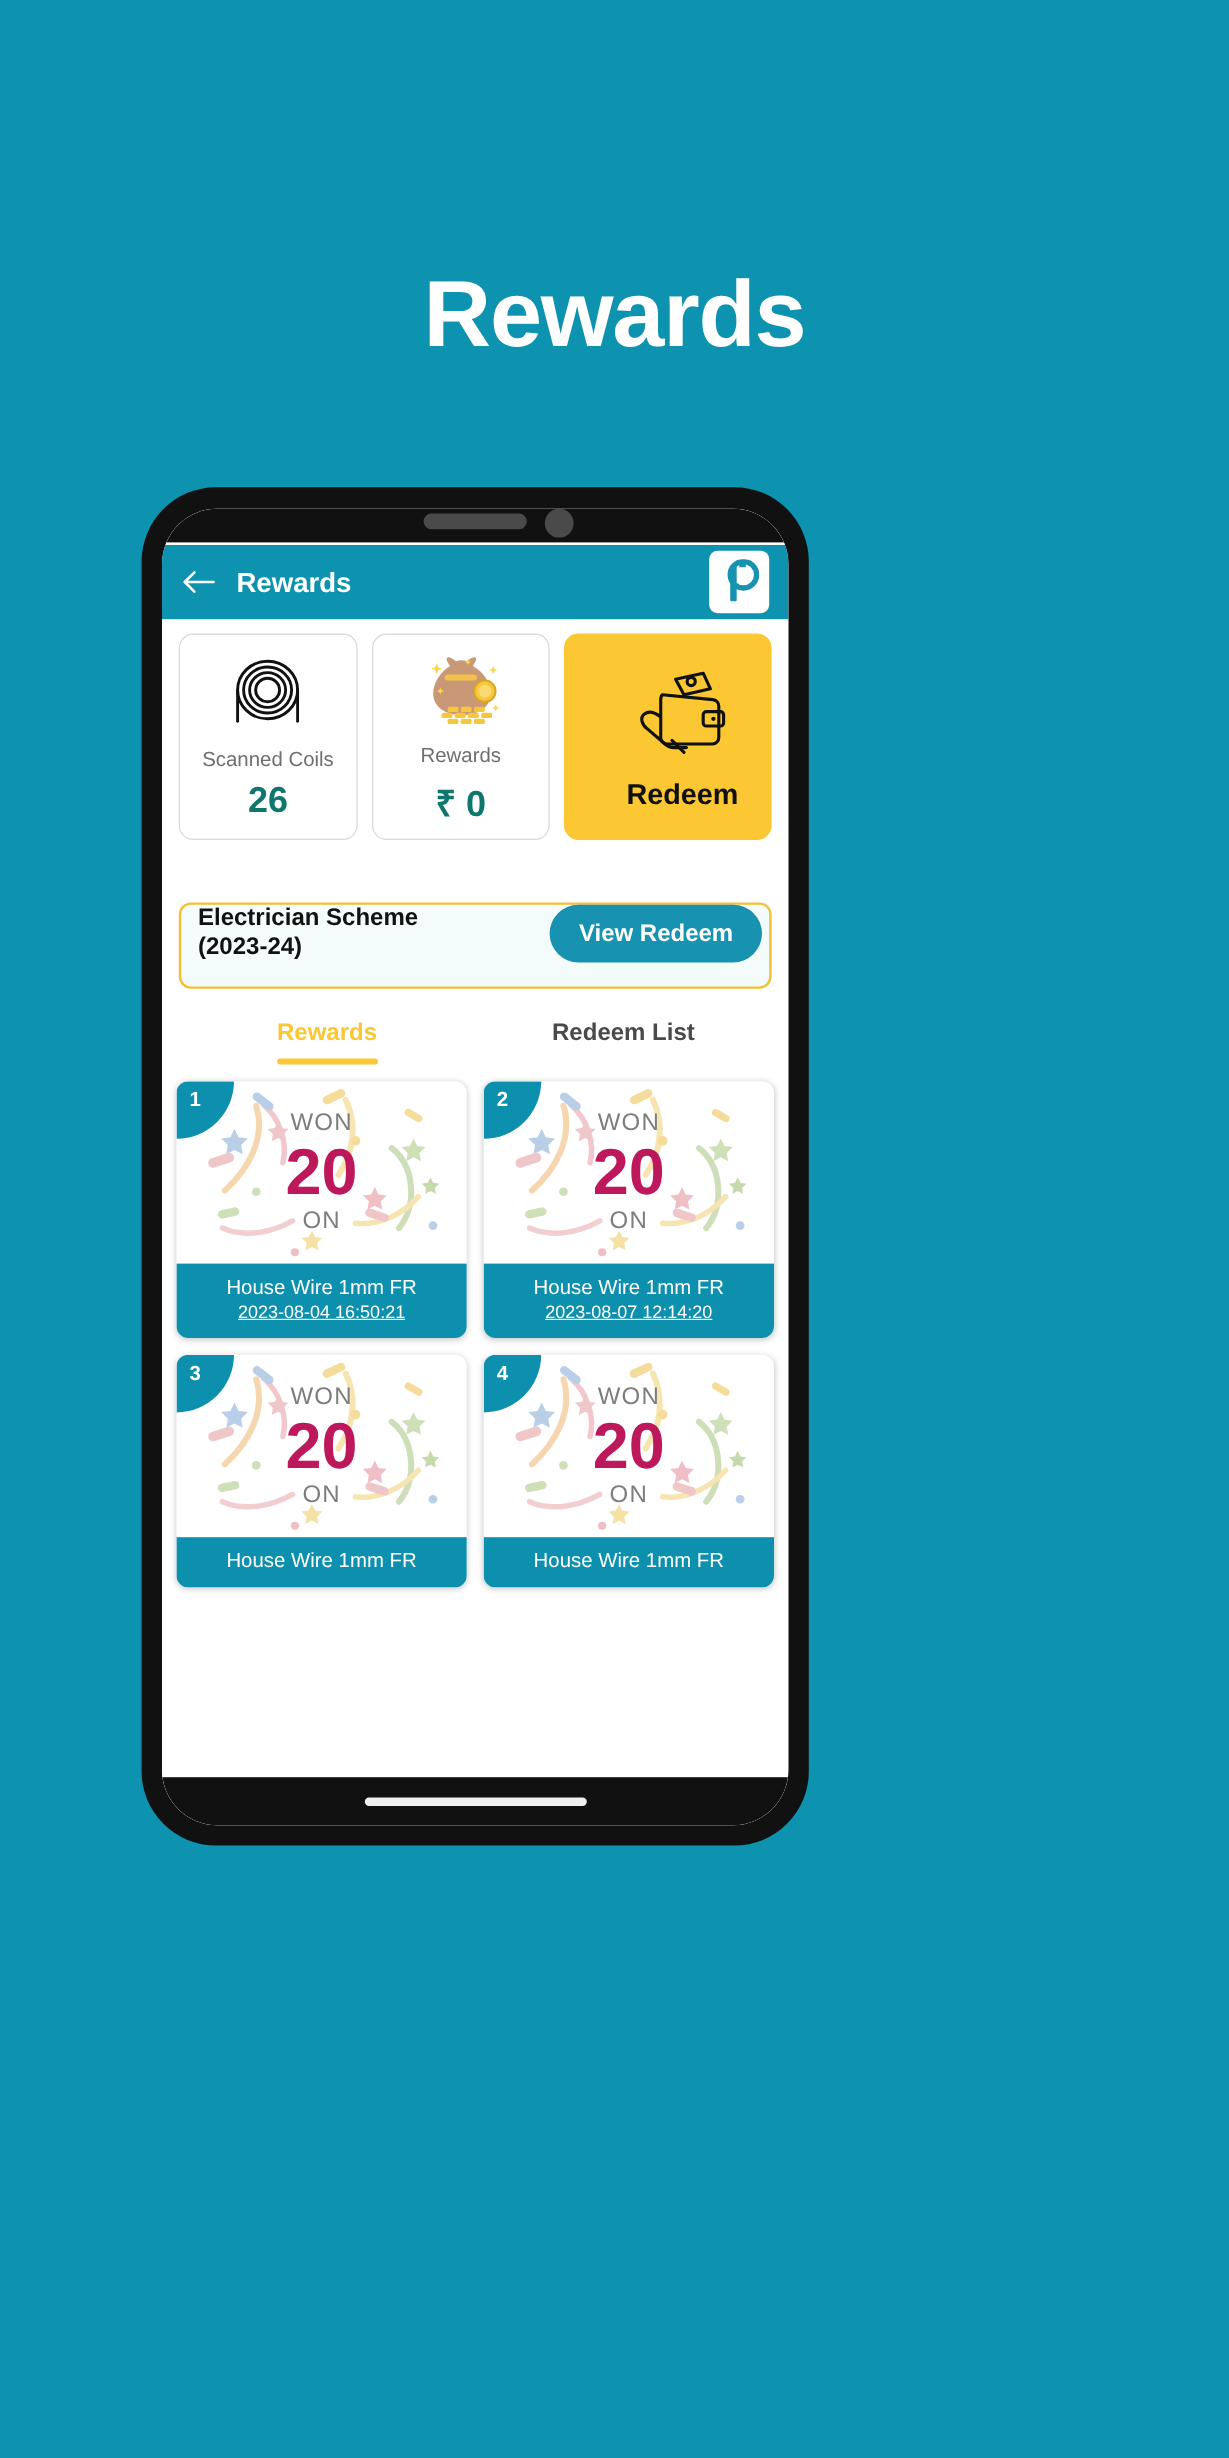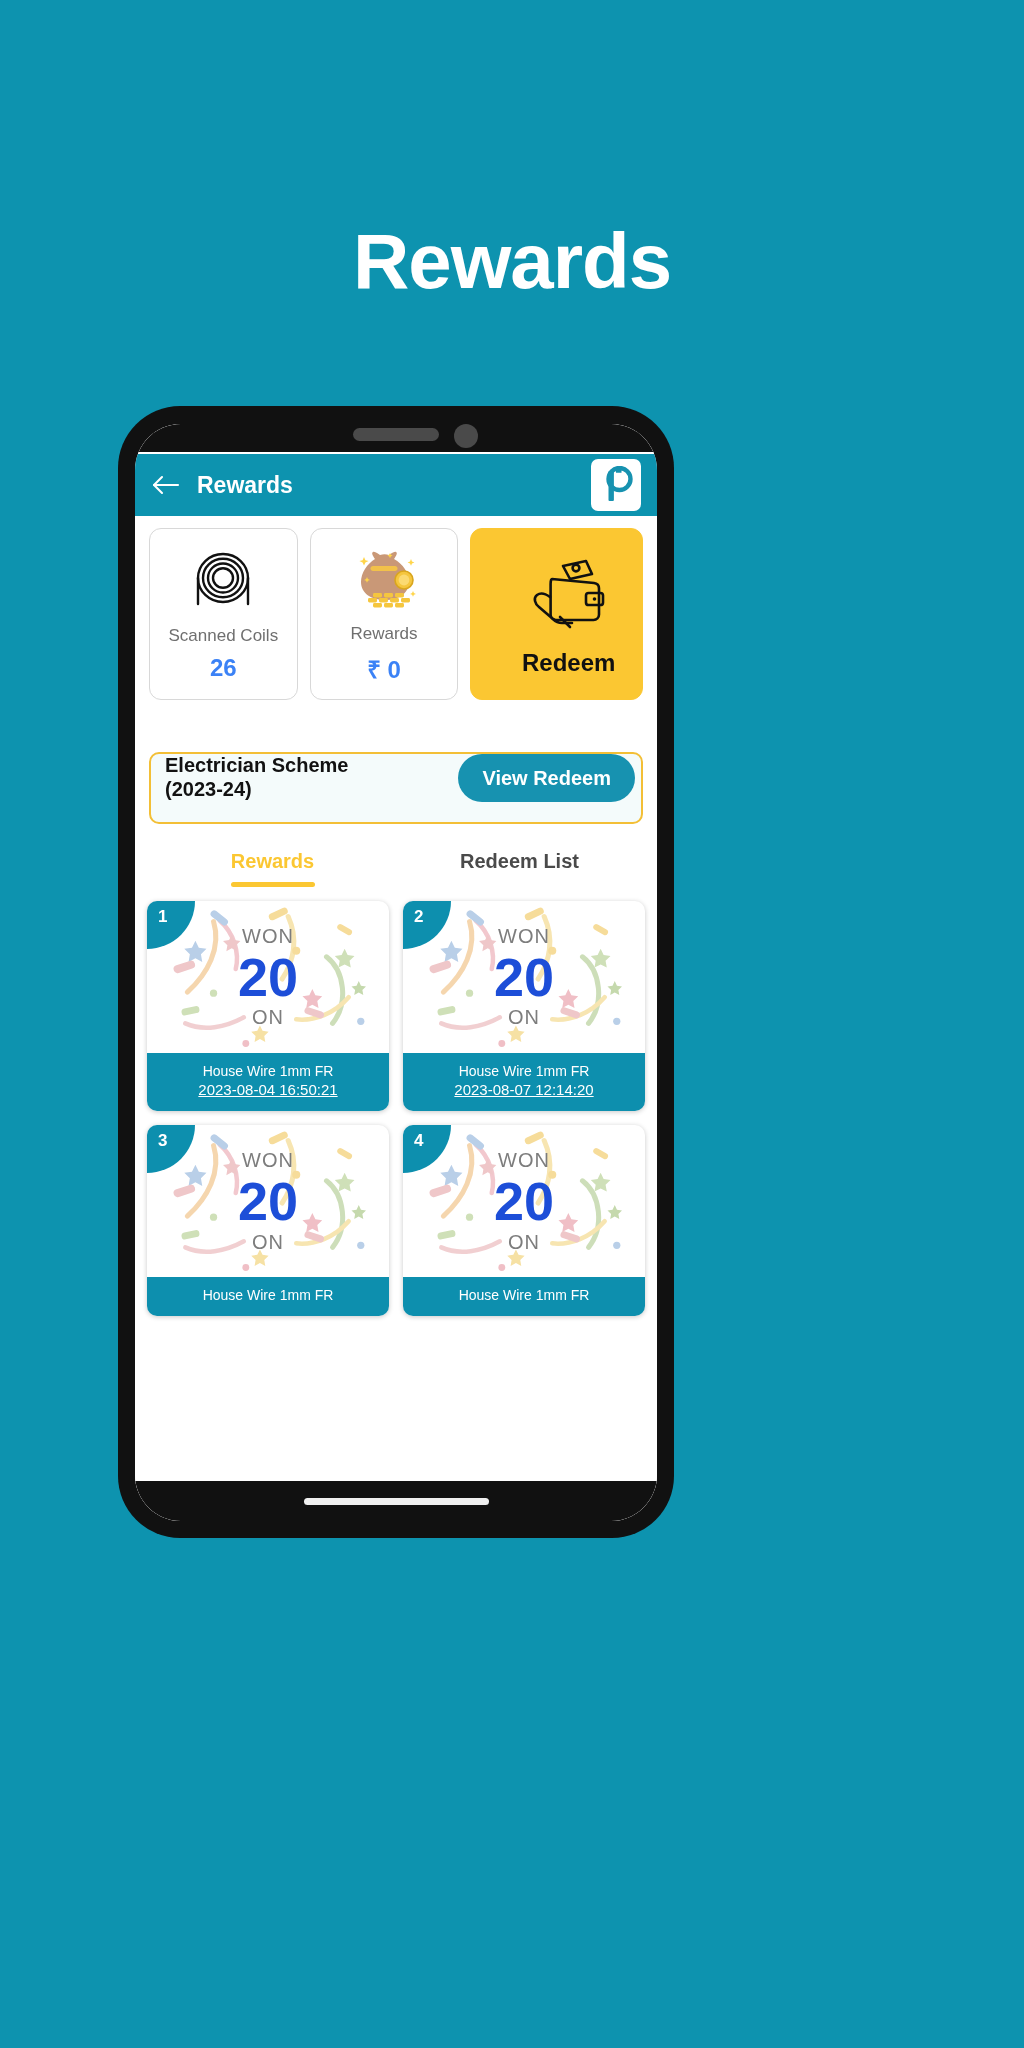--- a/index.html
+++ b/index.html
@@ -135,21 +135,21 @@
     background: #ffffff;
     display: flex;
     flex-direction: column;
     align-items: center;
     justify-content: center;
     gap: 2px;
     text-align: right;
   }
   .stat-icon { height: 74px; display: flex; align-items: center; justify-content: center; }
   .stat-label { font-size: 17px; color: #6f6f6f; margin-top: 4px; }
-  .stat-value { font-size: 24px; color: #3b82f6; font-weight: 700; margin-top: 6px; }
+  .stat-value { font-size: 30px; color: #0f766e; font-weight: 700; margin-top: 6px; }
   .stat-card.redeem {
     background: #fbc732;
     border-color: #fbc732;
     padding-left: 24px;
   }
   .redeem-label {
     font-size: 24px; font-weight: 700; color: #111; margin-top: 8px;
   }
 
   
@@ -258,31 +258,31 @@
   .won-txt, .on-txt {
     position: relative; z-index: 2;
     font-size: 20px;
     color: #7d7d7d;
     letter-spacing: 1px;
   }
   .won-amt {
     position: relative; z-index: 2;
     font-size: 54px;
     font-weight: 800;
-    color: #1d4ed8;
+    color: #be185d;
     line-height: 1.05;
     margin: 1px 0;
   }
   .reward-foot {
     background: #0d8fae;
     color: #ffffff;
     text-align: center;
     padding: 9px 4px 11px 4px;
   }
-  .rf-name { font-size: 14px; line-height: 1.3; }
+  .rf-name { font-size: 17px; line-height: 1.3; }
   .rf-date { font-size: 15px; line-height: 1.35; text-decoration: underline; }
 
   
   .home-zone {
     position: absolute;
     left: 0; right: 0; bottom: 0;
     height: 40px;
     background: #111111;
     z-index: 50;
     display: flex; align-items: center; justify-content: center;

